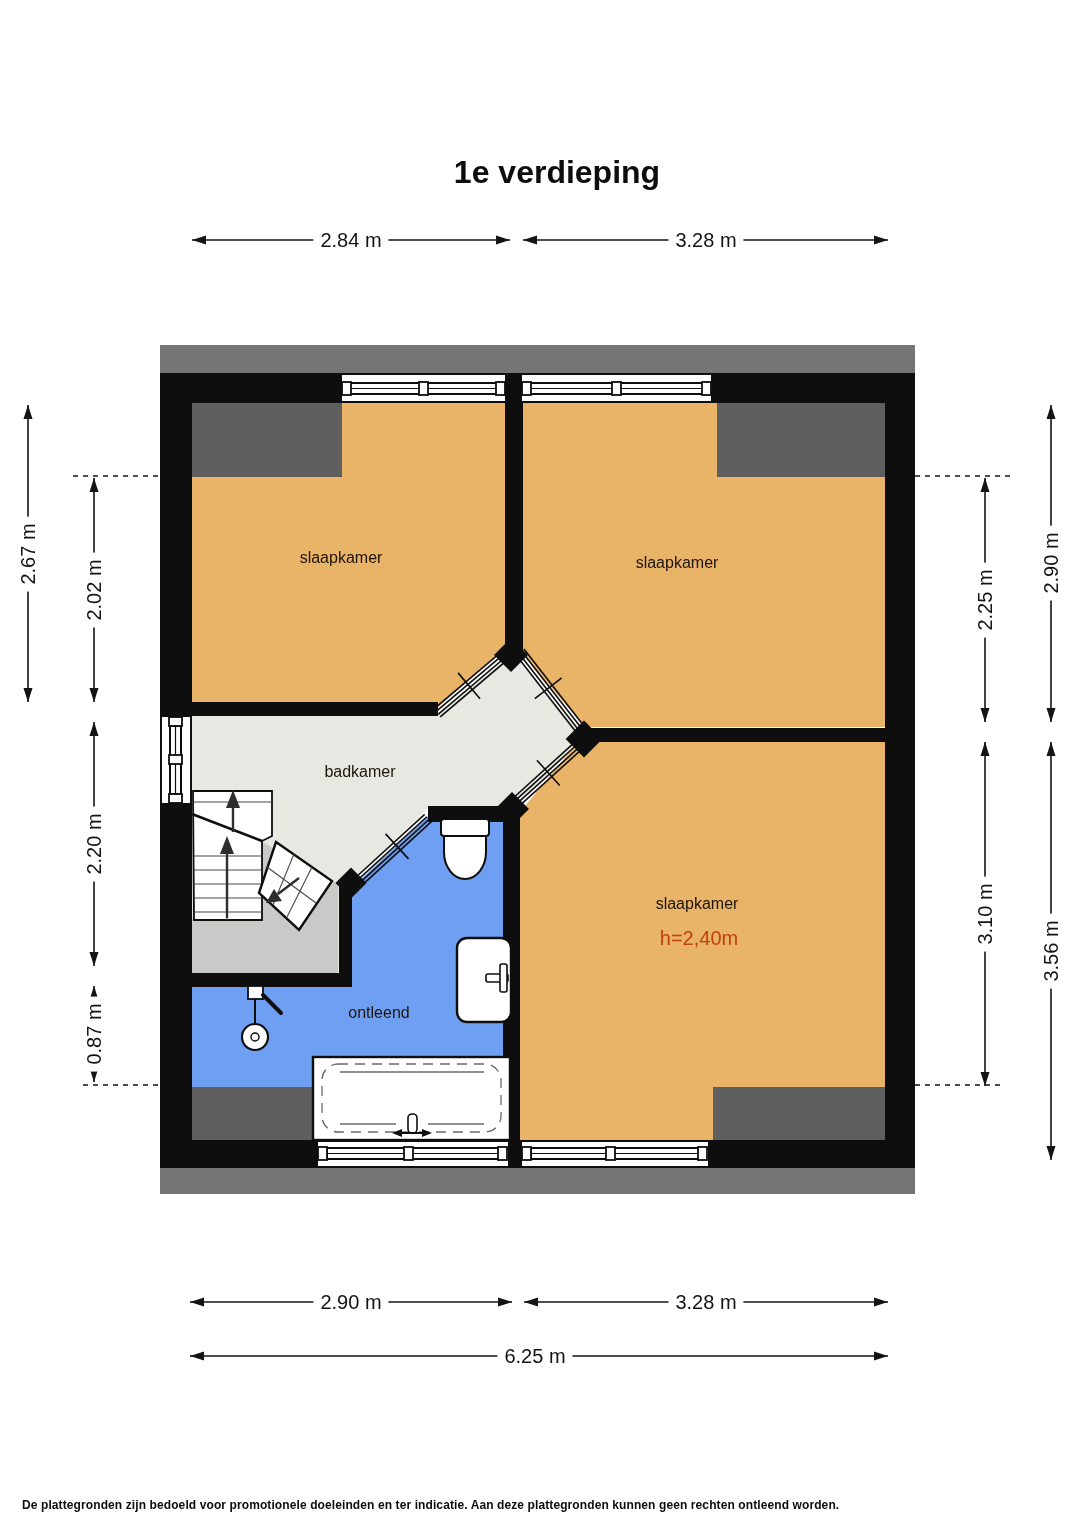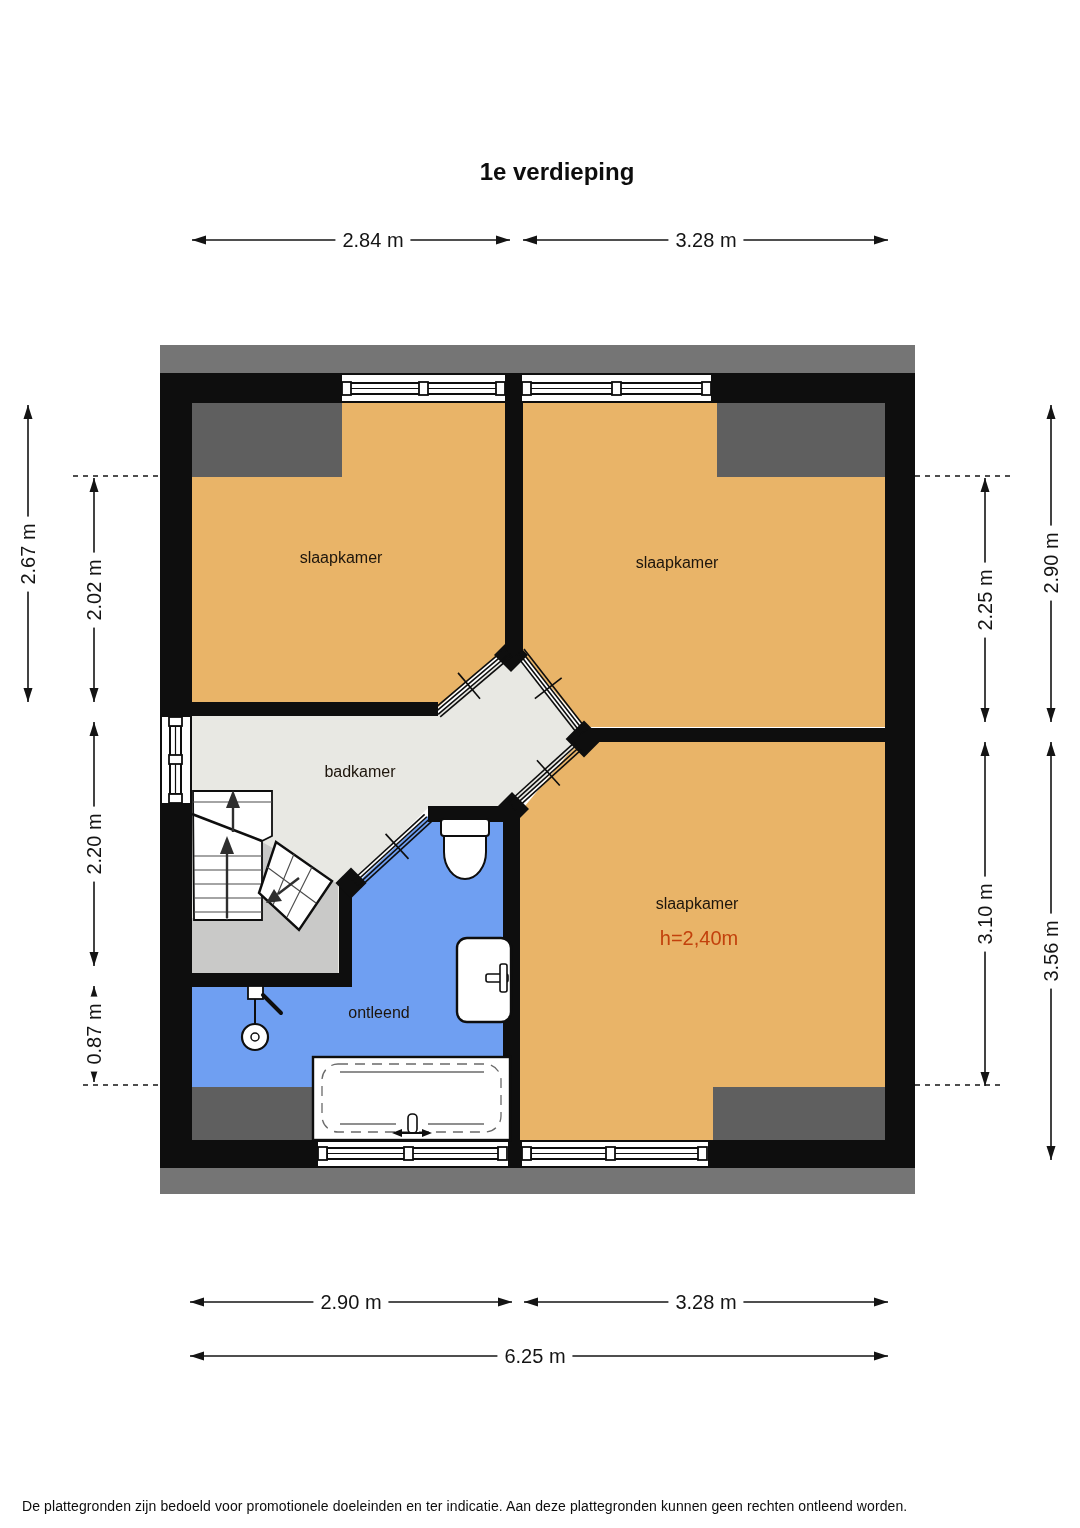--- a/index.html
+++ b/index.html
@@ -4,24 +4,24 @@
 <style>
   html,body{margin:0;padding:0;background:#fff;}
   #page{position:relative;width:1080px;height:1528px;background:#fff;overflow:hidden;
         font-family:"Liberation Sans", sans-serif;}
   #plan-svg{position:absolute;left:0;top:0;}
   .lbl{position:absolute;transform:translate(-50%,-50%);white-space:nowrap;color:#1d150c;
        font-size:16px;line-height:1;}
   .dim{position:absolute;transform:translate(-50%,-50%);white-space:nowrap;background:#fff;
        padding:2px 7px;font-size:20px;color:#141414;line-height:1;}
   .dim.vert{transform:translate(-50%,-50%) rotate(-90deg);}
-  .title{position:absolute;transform:translate(-50%,-50%);font-size:24px;font-weight:bold;
+  .title{position:absolute;transform:translate(-50%,-50%);font-size:32px;font-weight:bold;
        color:#0d0d0d;white-space:nowrap;}
   .hnote{position:absolute;transform:translate(-50%,-50%);font-size:20px;color:#c2410c;white-space:nowrap;}
-  .footer{position:absolute;left:22px;top:1498px;font-size:14px;font-weight:normal;color:#0d0d0d;
+  .footer{position:absolute;left:22px;top:1498px;font-size:12px;font-weight:bold;color:#0d0d0d;
        white-space:nowrap;letter-spacing:.1px;}
   .wall{fill:#0e0e0e;}
   .winline{stroke:#0e0e0e;}
   .doorline{stroke:#0e0e0e;stroke-width:1.6;fill:none;}
   .dimline{stroke:#141414;stroke-width:1.6;fill:none;}
   .dimhead{fill:#141414;stroke:none;}
   .dash{stroke:#141414;stroke-width:1.6;stroke-dasharray:5 5;fill:none;}
   .fixt{fill:#fff;stroke:#0e0e0e;}
   .stairln{stroke:#4a4a4a;stroke-width:1.1;fill:none;}
   .stairarrow{stroke:#2e2e2e;stroke-width:2.4;fill:none;}
@@ -257,21 +257,21 @@
     <polygon class="dimhead" points="985,742 980.5,756 989.5,756"></polygon>
     <polygon class="dimhead" points="985,1086 980.5,1072 989.5,1072"></polygon>
     <line class="dimline" x1="1051" y1="742" x2="1051" y2="1160"></line>
     <polygon class="dimhead" points="1051,742 1046.5,756 1055.5,756"></polygon>
     <polygon class="dimhead" points="1051,1160 1046.5,1146 1055.5,1146"></polygon>
   </g>
 </svg>
 
 <div class="title" style="left:557px;top:172px;">1e verdieping</div>
 
-<div class="dim" style="left:351px;top:240px;margin-left:22px;">2.84 m</div>
+<div class="dim" style="left:351px;top:240px;">2.84 m</div>
 <div class="dim" style="left:706px;top:240px;">3.28 m</div>
 
 <div class="dim vert" style="left:28px;top:554px;">2.67 m</div>
 <div class="dim vert" style="left:94px;top:590px;">2.02 m</div>
 <div class="dim vert" style="left:94px;top:844px;">2.20 m</div>
 <div class="dim vert" style="left:94px;top:1034px;">0.87 m</div>
 
 <div class="dim vert" style="left:1051px;top:563px;">2.90 m</div>
 <div class="dim vert" style="left:985px;top:600px;">2.25 m</div>
 <div class="dim vert" style="left:985px;top:914px;">3.10 m</div>

